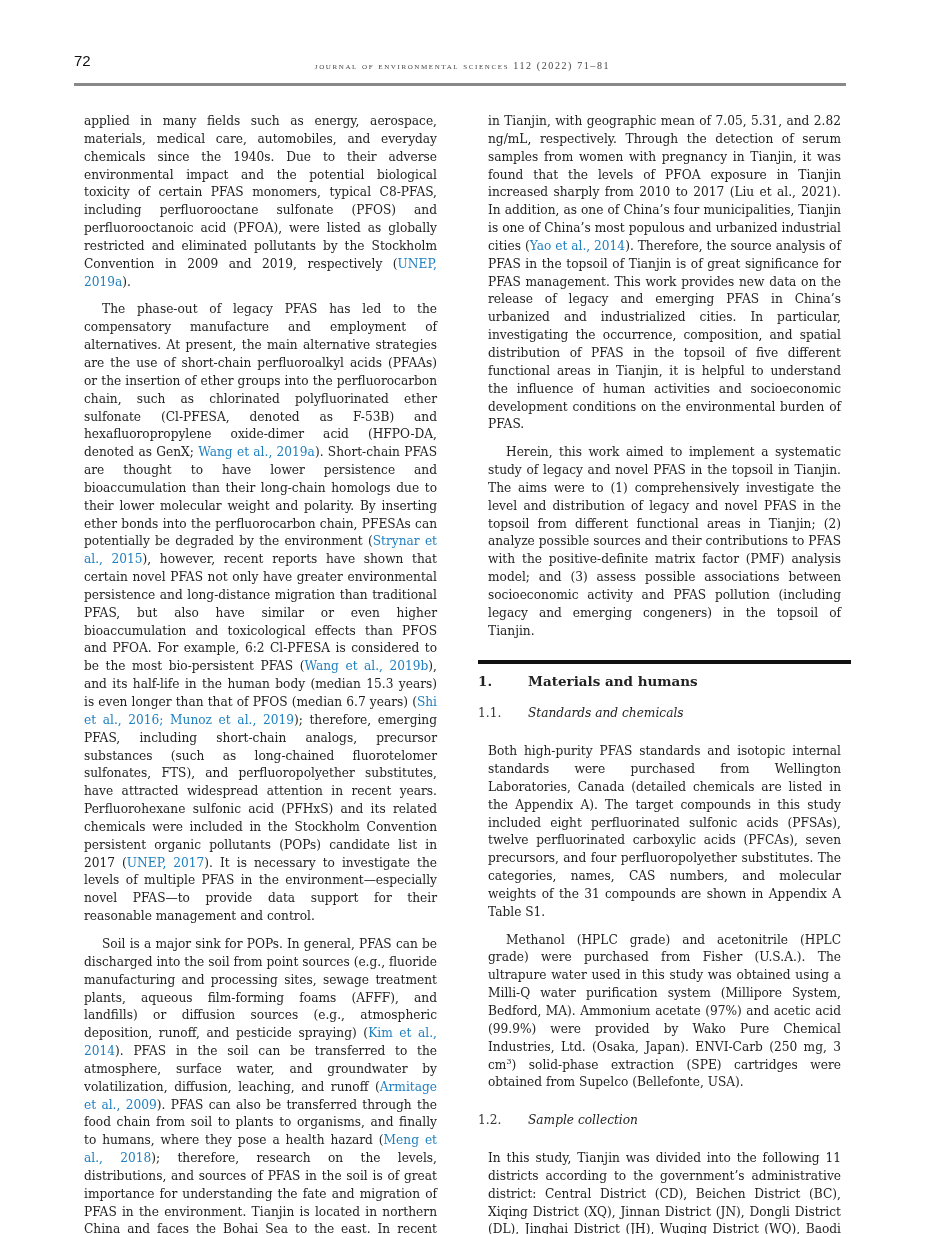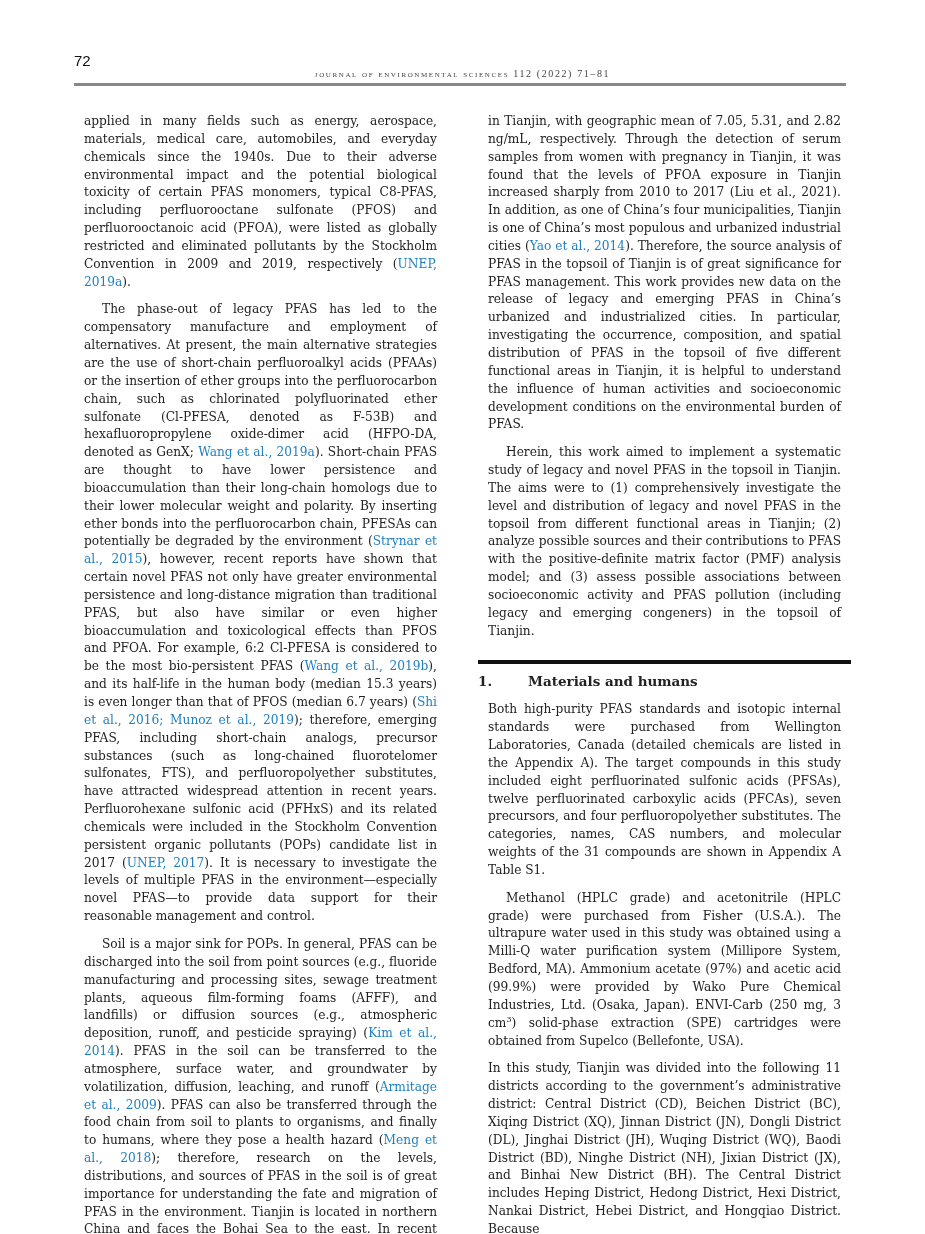--- a/index.html
+++ b/index.html
@@ -1,20 +1,20 @@
 <!DOCTYPE html>
 <html><head>
 <meta charset="utf-8">
 <style>
   html, body { margin: 0; padding: 0; background: #ffffff; }
   body { width: 925px; height: 1234px; position: relative; overflow: hidden;
          font-family: "DejaVu Serif", serif; color: #222; }
   .page-number { position: absolute; left: 74px; top: 52px; font-family: "Liberation Sans", sans-serif;
                  font-weight: normal; font-size: 15px; color: #111; }
-  .running-head { position: absolute; left: 0; width: 925px; top: 68px; text-align: center;
+  .running-head { position: absolute; left: 0; width: 925px; top: 60px; text-align: center;
                   font-family: "Liberation Serif", serif; font-size: 10px; letter-spacing: 1.6px;
                   font-variant: small-caps; text-transform: lowercase; color: #444; }
   .header-rule { position: absolute; left: 74px; width: 772px; top: 83px; height: 3px; background: #888; }
   .col { position: absolute; top: 103px; width: 373px; font-size: 12.2px; line-height: 17.85px;
          text-align: justify; hyphens: auto; }
   .col-left { left: 74px; }
   .col-right { left: 478px; }
   .col p { margin: 10px; text-indent: 0; }
   .col p.indent { text-indent: 18px; }
   .col a, .cite { color: #1f7fbf; text-decoration: none; }
@@ -42,17 +42,25 @@
 <div class="col col-right">
   <p><span>in Tianjin, with geographic mean of 7.05, 5.31, and 2.82 ng/mL, respectively. Through the detection of serum samples from women with pregnancy in Tianjin, it was found that the levels of PFOA exposure in Tianjin increased sharply from 2010 to 2017 (Liu et al., 2021). In addition, as one of China’s four municipalities, Tianjin is one of China’s most populous and urbanized industrial cities (</span><span class="cite">Yao et al., 2014</span><span>). Therefore, the source analysis of PFAS in the topsoil of Tianjin is of great significance for PFAS management. This work provides new data on the release of legacy and emerging PFAS in China’s urbanized and industrialized cities. In particular, investigating the occurrence, composition, and spatial distribution of PFAS in the topsoil of five different functional areas in Tianjin, it is helpful to understand the influence of human activities and socioeconomic development conditions on the environmental burden of PFAS.</span></p>
   <p class="indent">Herein, this work aimed to implement a systematic study of legacy and novel PFAS in the topsoil in Tianjin. The aims were to (1) comprehensively investigate the level and distribution of legacy and novel PFAS in the topsoil from different functional areas in Tianjin; (2) analyze possible sources and their contributions to PFAS with the positive-definite matrix factor (PMF) analysis model; and (3) assess possible associations between socioeconomic activity and PFAS pollution (including legacy and emerging congeners) in the topsoil of Tianjin.</p>
 
   <div class="sec-rule"></div>
   <div class="sec-title">
     <span class="sec-num">1.</span>
     <span>Materials and humans</span>
   </div>
 
+  <div class="subsec-title">
+    <span class="subsec-num">1.1.</span>
+    <span>Standards and chemicals</span>
+  </div>
   <p>Both high-purity PFAS standards and isotopic internal standards were purchased from Wellington Laboratories, Canada (detailed chemicals are listed in the Appendix A). The target compounds in this study included eight perfluorinated sulfonic acids (PFSAs), twelve perfluorinated carboxylic acids (PFCAs), seven precursors, and four perfluoropolyether substitutes. The categories, names, CAS numbers, and molecular weights of the 31 compounds are shown in Appendix A Table S1.</p>
   <p class="indent"><span>Methanol (HPLC grade) and acetonitrile (HPLC grade) were purchased from Fisher (U.S.A.). The ultrapure water used in this study was obtained using a Milli-Q water purification system (Millipore System, Bedford, MA). Ammonium acetate (97%) and acetic acid (99.9%) were provided by Wako Pure Chemical Industries, Ltd. (Osaka, Japan). ENVI-Carb (250 mg, 3 cm</span><sup>3</sup><span>) solid-phase extraction (SPE) cartridges were obtained from Supelco (Bellefonte, USA).</span></p>
 
+  <div class="subsec-title" style="margin-top:20px;">
+    <span class="subsec-num">1.2.</span>
+    <span>Sample collection</span>
+  </div>
   <p>In this study, Tianjin was divided into the following 11 districts according to the government’s administrative district: Central District (CD), Beichen District (BC), Xiqing District (XQ), Jinnan District (JN), Dongli District (DL), Jinghai District (JH), Wuqing District (WQ), Baodi District (BD), Ninghe District (NH), Jixian District (JX), and Binhai New District (BH). The Central District includes Heping District, Hedong District, Hexi District, Nankai District, Hebei District, and Hongqiao District. Because</p>
 </div>
 
 </body></html>

